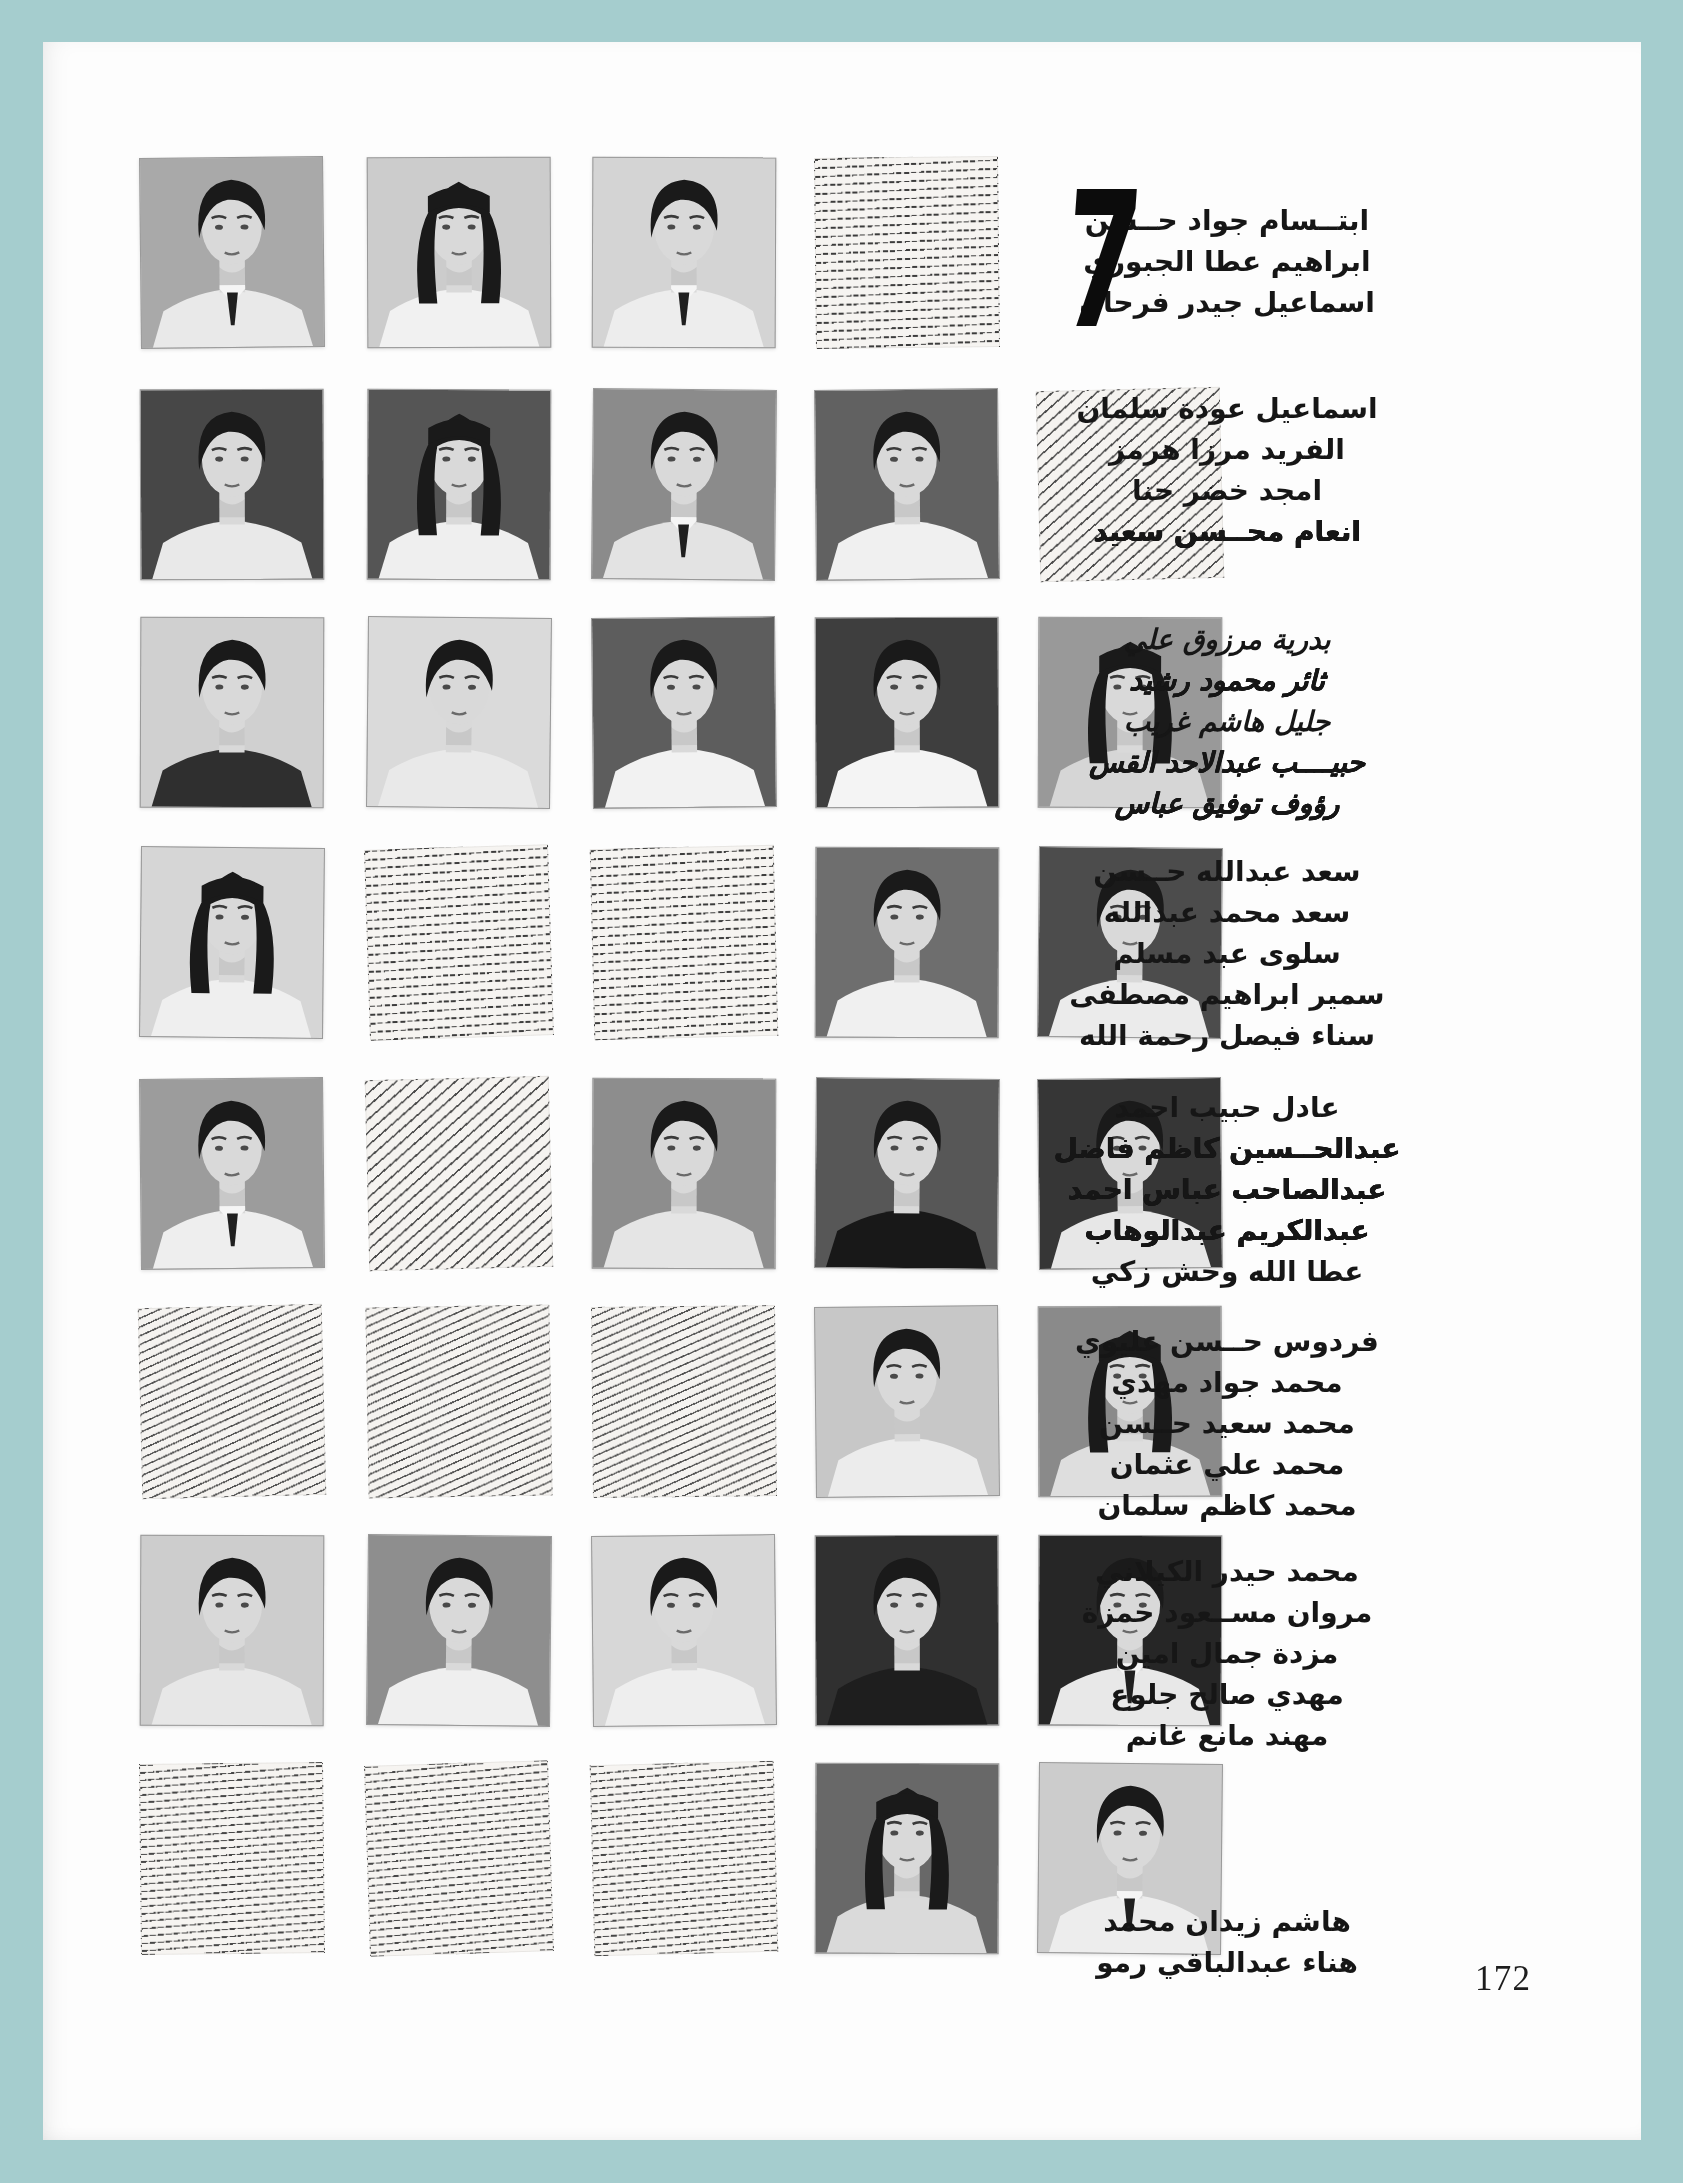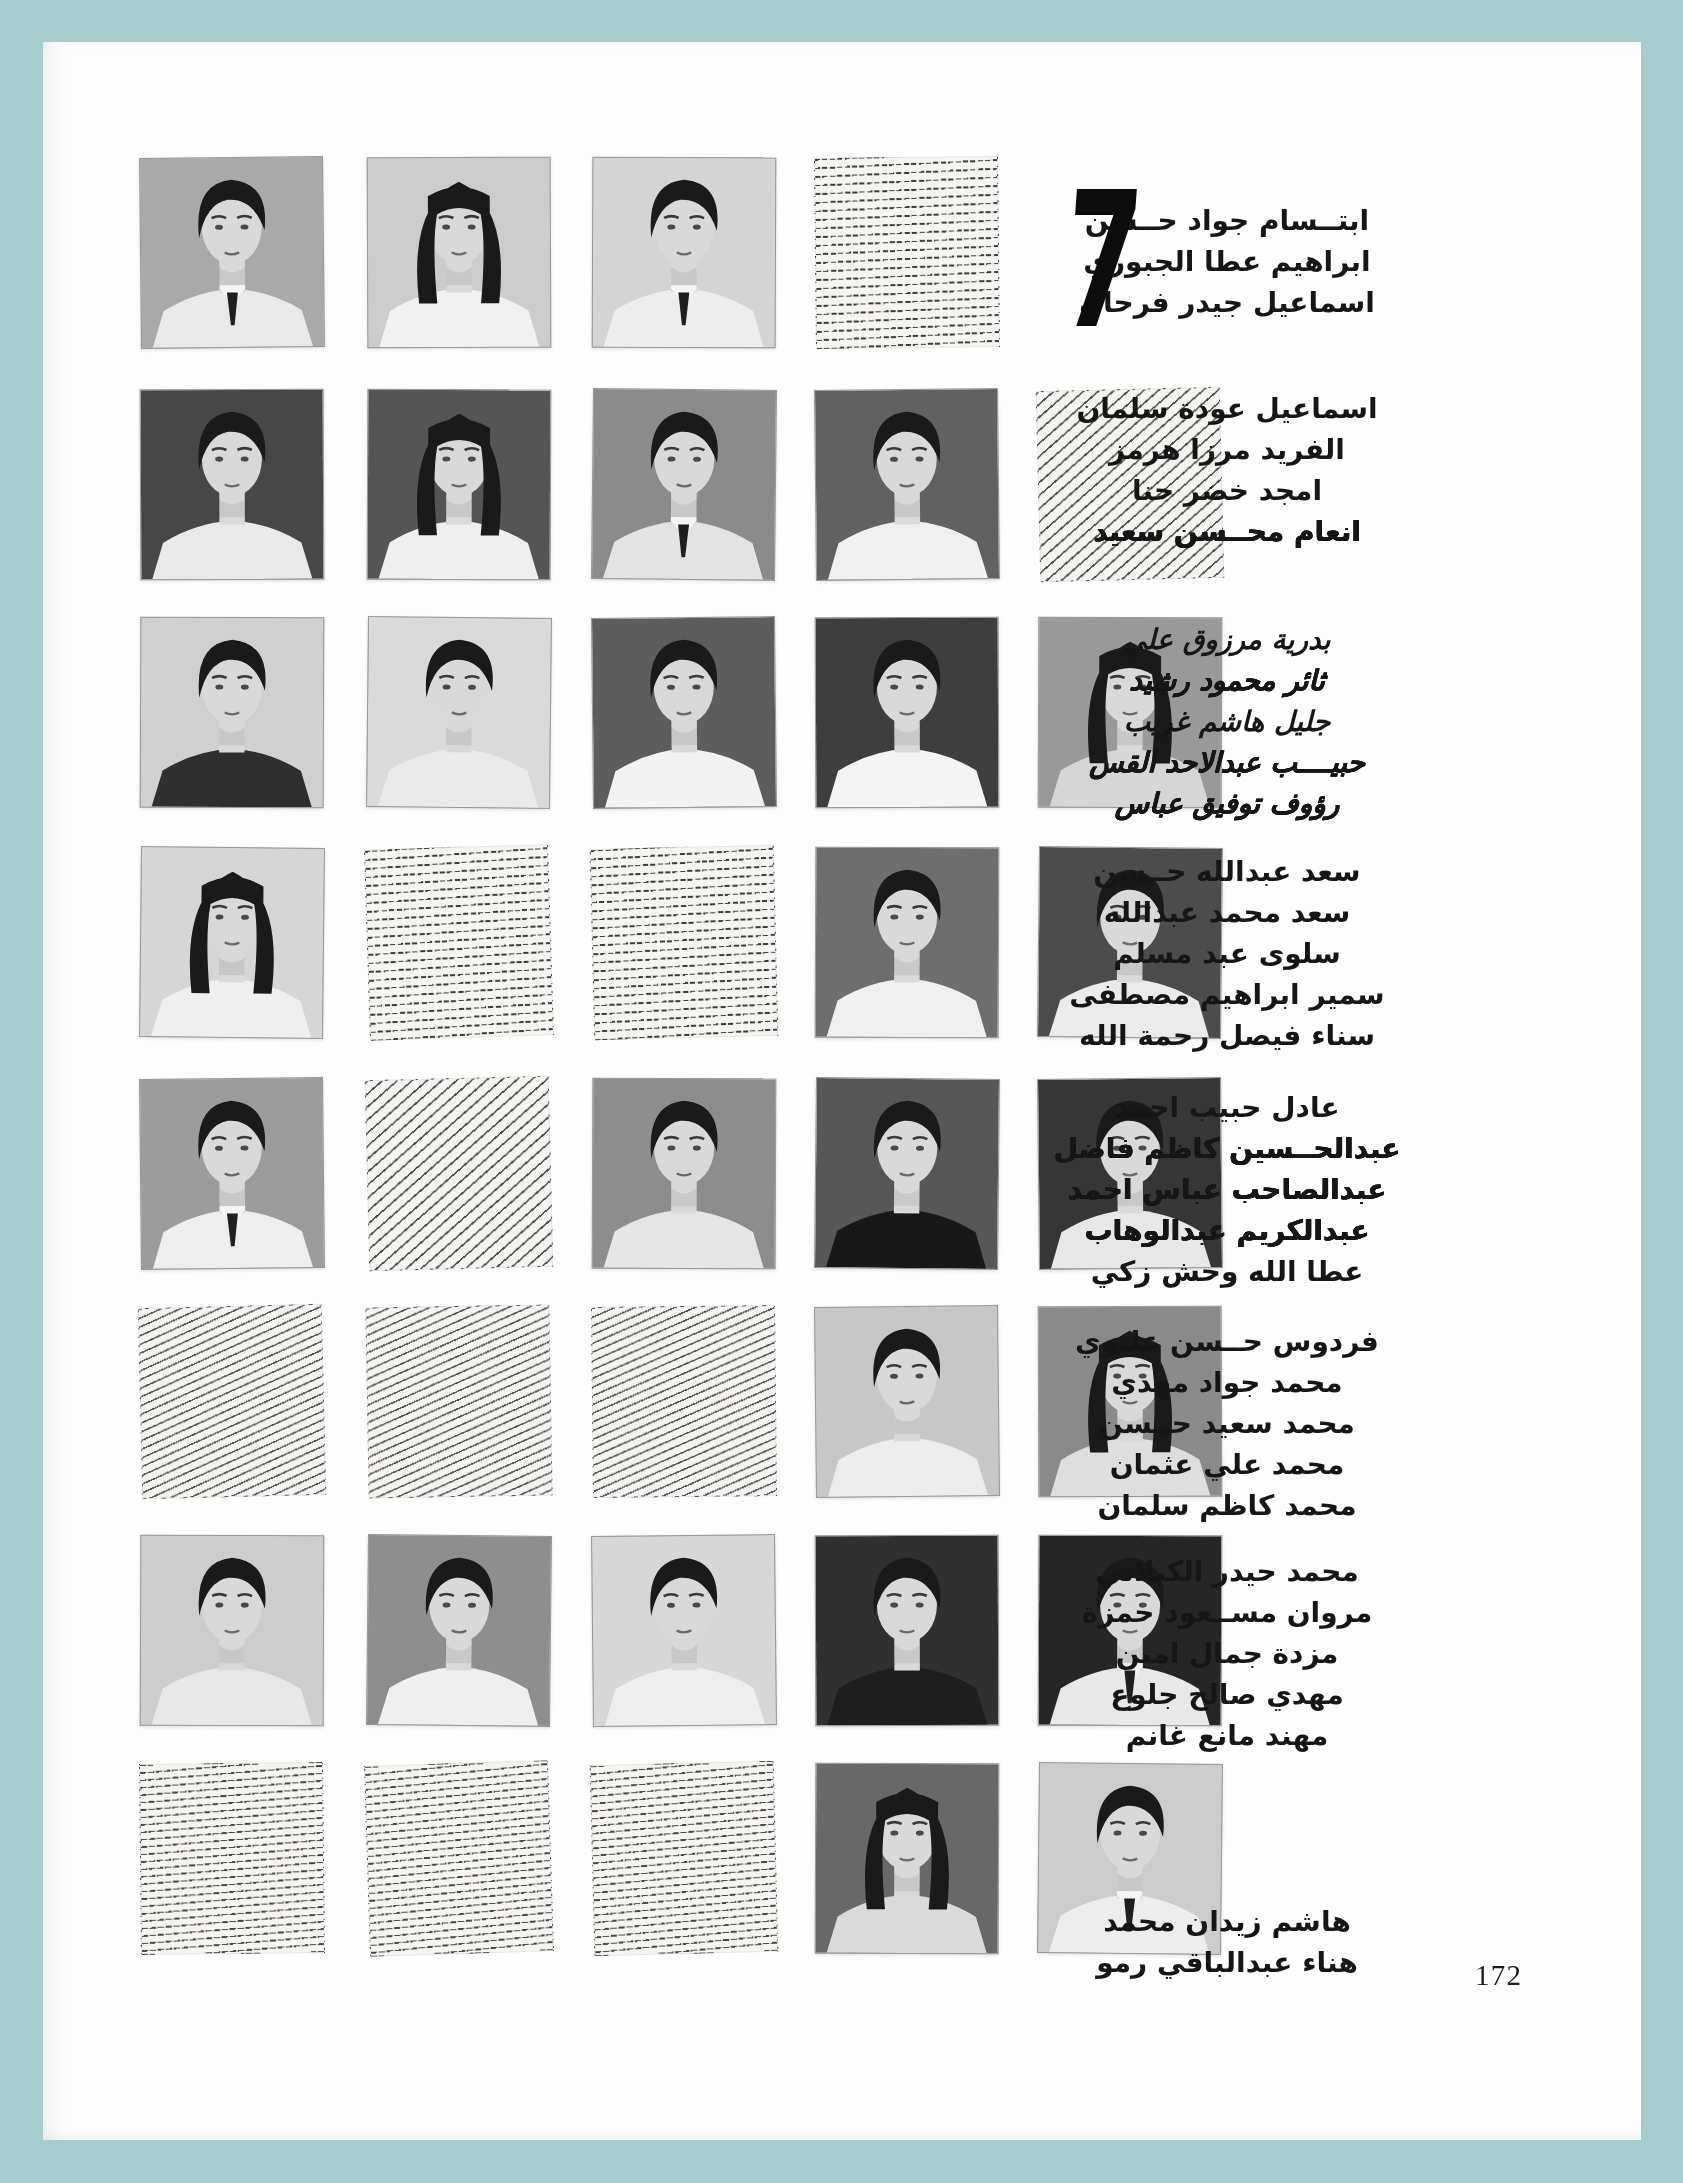--- a/index.html
+++ b/index.html
@@ -58,21 +58,21 @@
     text-shadow:0.4px 0 0 #161616, -0.2px 0 0 #161616, 0 0.2px 0 #161616;
   }
   #section-numeral{
     position:absolute;left:1071px;top:167px;
     font-size:188px;line-height:1;font-weight:900;color:#0c0c0c;
     transform:skewX(-4deg) scaleX(.58);transform-origin:left top;
   }
   #page-number{
     position:absolute;left:1475px;top:1959px;
     font-family:"Liberation Serif",serif;
-    font-size:29px;color:#1d1d1d;letter-spacing:1.2px;
+    font-size:35px;color:#1d1d1d;letter-spacing:1.2px;
   }
 </style>
 </head>
 <body>
 
 <div id="mat"></div>
 <div id="sheet"></div>
 <div id="grid">
     <div class="photo" style="left: 140px; top: 157px; width: 182px; height: 189px; transform: rotate(-0.6deg);">
       <svg viewBox="0 0 100 104" preserveAspectRatio="none">

